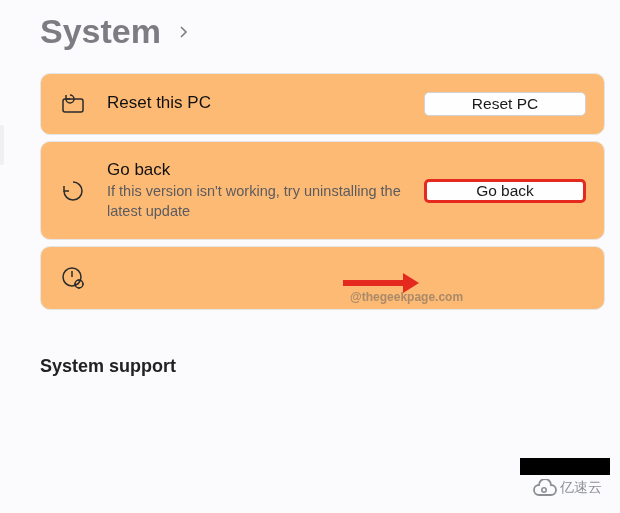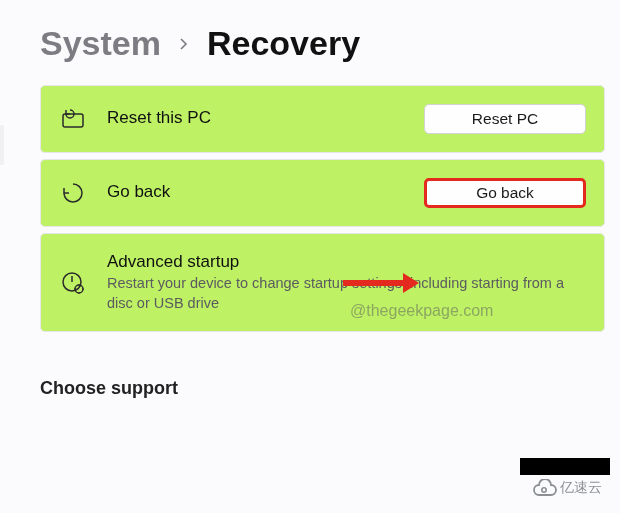--- a/index.html
+++ b/index.html
@@ -8,21 +8,20 @@
     font-family: "Segoe UI", -apple-system, sans-serif;
     background: #fbfbfd;
     color: #1a1a1a;
     width: 620px;
     height: 513px;
     overflow: hidden;
     position: relative;
   }
   .page {
     padding: 12px 16px 0 40px;
-    margin-top: 12px;
   }
   .breadcrumb {
     display: flex;
     align-items: center;
     gap: 18px;
     margin-bottom: 22px;
   }
   .breadcrumb .root {
     font-size: 34px;
     font-weight: 600;
@@ -46,22 +45,22 @@
     color: #222;
   }
   .cards {
     display: flex;
     flex-direction: column;
     gap: 6px;
     width: 565px;
   }
   .card {
     border: 1px solid #e6e6e8;
-    background: #bef264;
-    border-radius: 5px;
+    background: #fdba74;
+    border-radius: 10px;
     padding: 18px 18px 18px 18px;
     display: flex;
     align-items: center;
     gap: 20px;
   }
   .card .icon {
     width: 28px;
     display: flex;
     justify-content: center;
     align-items: center;
@@ -83,21 +82,21 @@
   .card .desc {
     font-size: 14.5px;
     color: #5b5b60;
     line-height: 1.35;
   }
   .card .action {
     flex-shrink: 0;
   }
   .win-button {
     min-width: 162px;
-    height: 30px;
+    height: 24px;
     border: 1px solid #d2d2d6;
     background: #fefefe;
     border-radius: 5px;
     font-size: 15.5px;
     color: #1a1a1a;
     cursor: pointer;
     font-family: inherit;
     display: flex;
     align-items: center;
     justify-content: center;
@@ -120,24 +119,24 @@
   }
   .arrow-annot .head {
     width: 0; height: 0;
     border-top: 10px solid transparent;
     border-bottom: 10px solid transparent;
     border-left: 16px solid #e42a1e;
   }
   .watermark {
     position: absolute;
     left: 350px;
-    top: 302px;
-    font-size: 16px;
+    top: 290px;
+    font-size: 12px;
     color: rgba(90,90,95,0.5);
-    font-weight: 400;
+    font-weight: 700;
   }
   .related {
     font-size: 18px;
     font-weight: 600;
     color: #222;
     margin-top: 46px;
   }
   .blackbar {
     position: absolute;
     left: 520px;
@@ -178,21 +177,20 @@
 
 <div class="page">
 
   <div class="breadcrumb">
     <span class="root">System</span>
     <span class="chevron">
       <svg width="10" height="14" viewBox="0 0 10 14">
           <path d="M2 2 L7 7 L2 12" stroke="#7c7c82" stroke-width="1.6" fill="none"></path>
         </svg>
     </span>
-    <span class="leaf">Recovery</span>
   </div>
 
 
   <div class="cards">
 
     <div class="card">
       <span class="icon">
         <svg width="26" height="24" viewBox="0 0 26 24">
           <rect x="3" y="7" width="20" height="13" rx="2"></rect>
           <path d="M10 3 A4 4 0 1 1 6 7"></path>
@@ -209,44 +207,41 @@
 
     <div class="card">
       <span class="icon">
         <svg width="26" height="26" viewBox="0 0 26 26">
           <path d="M13 4 A9 9 0 1 1 4 13"></path>
           <path d="M4 8 L4 13 L9 13"></path>
         </svg>
       </span>
       <div class="textcol">
         <div class="title">Go back</div>
+        <div class="desc">If this version isn't working, try uninstalling the latest update</div>
       </div>
       <div class="action">
         <button class="win-button highlight">Go back</button>
       </div>
     </div>
 
     <div class="card">
       <span class="icon">
         <svg width="26" height="26" viewBox="0 0 26 26">
           <circle cx="12" cy="12" r="9"></circle>
           <path d="M12 6 L12 12"></path>
           <circle cx="19" cy="19" r="4"></circle>
           <path d="M19 16 L19 14 M19 22 L19 24 M16 19 L14 19 M22 19 L24 19" stroke-width="1"></path>
         </svg>
       </span>
-      <div class="textcol">
-        <div class="title">Advanced startup</div>
-        <div class="desc">Restart your device to change startup settings, including starting from a disc or USB drive</div>
-      </div>
     </div>
 
   </div>
 
-  <div class="related">Choose support</div>
+  <div class="related">System support</div>
 
 </div>
 
 <div class="arrow-annot">
   <div class="shaft"></div>
     <div class="head"></div>
 </div>
 
 <div class="watermark">@thegeekpage.com</div>
 

